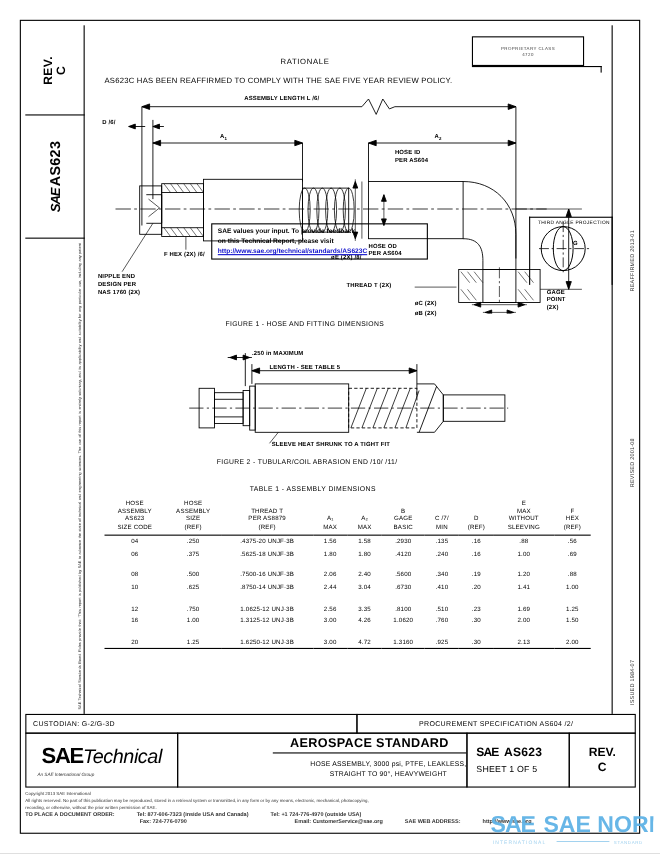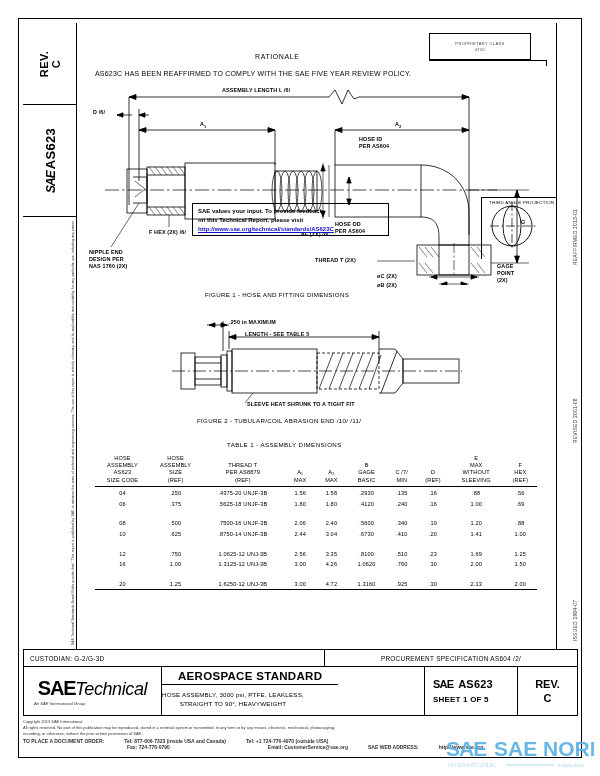--- a/index.html
+++ b/index.html
@@ -238,41 +238,41 @@
   }
   .sae-aero {
     font-size: 18px; font-style: italic; letter-spacing: -0.4px;
   }
   .sae-tag {
     font-size: 4.2px; font-style: italic; color: #333;
     align-self: flex-start; margin-left: 10px; margin-top: 1px;
   }
   .tb-title {
     left: 161px; top: 666px; width: 264px; height: 50px;
-    display: flex; flex-direction: column; align-items: flex-start;
+    display: flex; flex-direction: column; align-items: flex-end;
   }
   .tb-title-main {
     font-size: 11.5px; font-weight: bold; letter-spacing: .3px;
     margin-top: 3px;
     border-bottom: 1px solid #000;
     padding: 0 16px 2px 16px;
   }
   .tb-title-sub {
     font-size: 6.2px; letter-spacing: .2px; text-align: center;
     line-height: 9px; margin-top: 5px;
   }
   .tb-num {
     left: 424px; top: 666px; width: 94px; height: 50px;
     display: flex; flex-direction: column; justify-content: center;
     padding-left: 8px;
   }
   .tb-num-line { display: flex; align-items: center; gap: 5px; }
   .tb-num-sae { font-size: 11px; font-weight: bold; letter-spacing: -.8px; }
   .tb-num-id { font-size: 11px; font-weight: bold; letter-spacing: .2px; }
-  .tb-num-sheet { font-size: 8px; letter-spacing: .2px; margin-top: 5px; font-weight: bold; }
+  .tb-num-sheet { font-size: 8px; letter-spacing: .2px; margin-top: 5px; }
   .tb-rev {
     left: 517px; top: 666px; width: 61px; height: 50px;
     display: flex; flex-direction: column;
     align-items: center; justify-content: center;
     font-size: 11px; font-weight: bold; line-height: 14px;
   }
 
   
   .footer {
     position: absolute;

